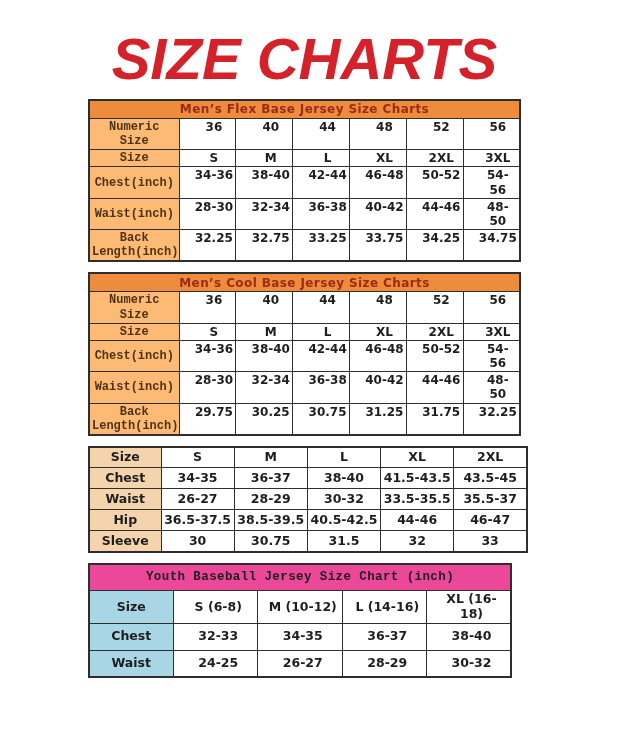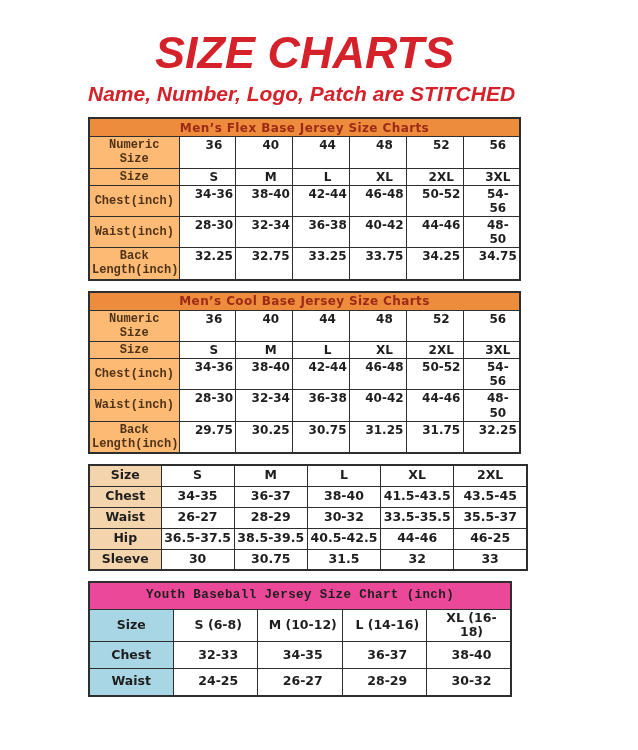--- a/index.html
+++ b/index.html
@@ -5,21 +5,21 @@
   html,body{margin:0;padding:0;}
   body{
     width:638px;height:750px;background:#ffffff;overflow:hidden;
     font-family:"DejaVu Sans","Liberation Sans",sans-serif;
   }
   .content{padding:30px 0 0 88px;}
 
   .page-title{
     width:433px;margin:0 0 6px 0;text-align:center;
     font-family:"Liberation Sans",sans-serif;
-    font-size:45px;font-weight:bold;font-style:italic;
+    font-size:58px;font-weight:bold;font-style:italic;
     letter-spacing:0px;line-height:1.0;color:#d4212a;
   }
   .subtitle{
     font-family:"Liberation Sans",sans-serif;
     font-size:21px;font-weight:bold;font-style:italic;
     line-height:1.2;color:#d4212a;
   }
 
   .size-table{
     border-collapse:collapse;table-layout:fixed;
@@ -59,21 +59,20 @@
   .theme-blue .title-cell{background:#ec4899;color:#1e1e1e;height:22px;font-family:Liberation Mono, monospace;}
   .theme-blue th.label{background:#a9d6e4;color:#1e1e1e;}
   .theme-blue td{vertical-align:middle;padding-left:8px;}
 </style>
 </head>
 <body>
 
 <div class="content">
   <h1 class="page-title">SIZE CHARTS</h1>
   <div class="subtitle">
-    <div>Name, Number, Logo, Patch are STITCHED</div>
   </div>
   <div id="tables-root">
       <table class="size-table theme-orange">
         <colgroup>
           <col style="width: 90px;">
           <col>
           <col>
           <col>
           <col>
           <col>
@@ -224,21 +223,21 @@
             <td>30-32</td>
             <td>33.5-35.5</td>
             <td>35.5-37</td>
           </tr>
           <tr>
             <th class="label">Hip</th>
             <td>36.5-37.5</td>
             <td>38.5-39.5</td>
             <td>40.5-42.5</td>
             <td>44-46</td>
-            <td>46-25</td>
+            <td>46-47</td>
           </tr>
           <tr>
             <th class="label">Sleeve</th>
             <td>30</td>
             <td>30.75</td>
             <td>31.5</td>
             <td>32</td>
             <td>33</td>
           </tr>
         </tbody>

